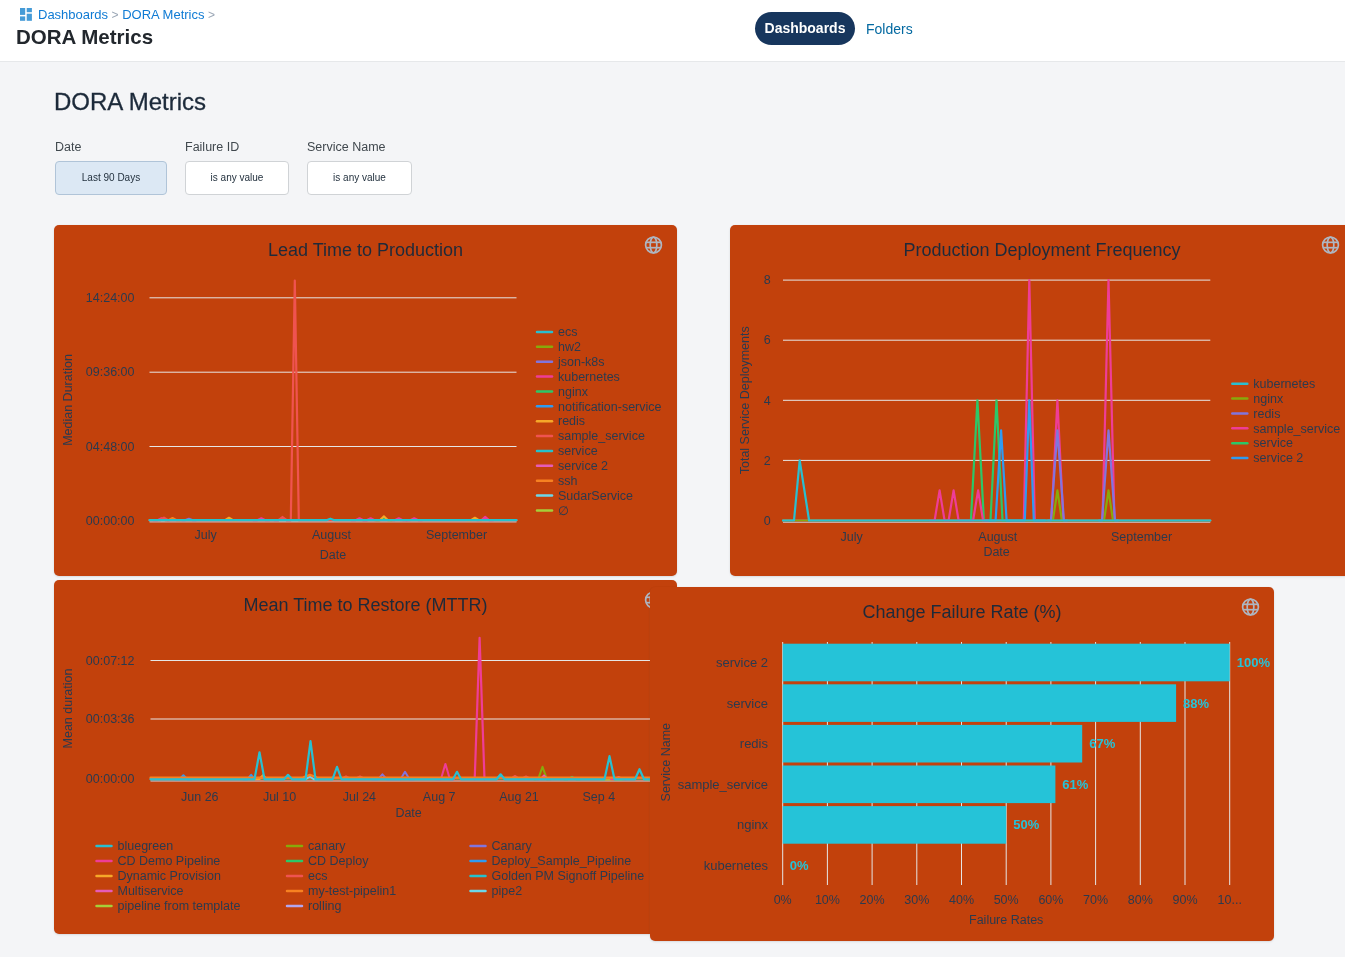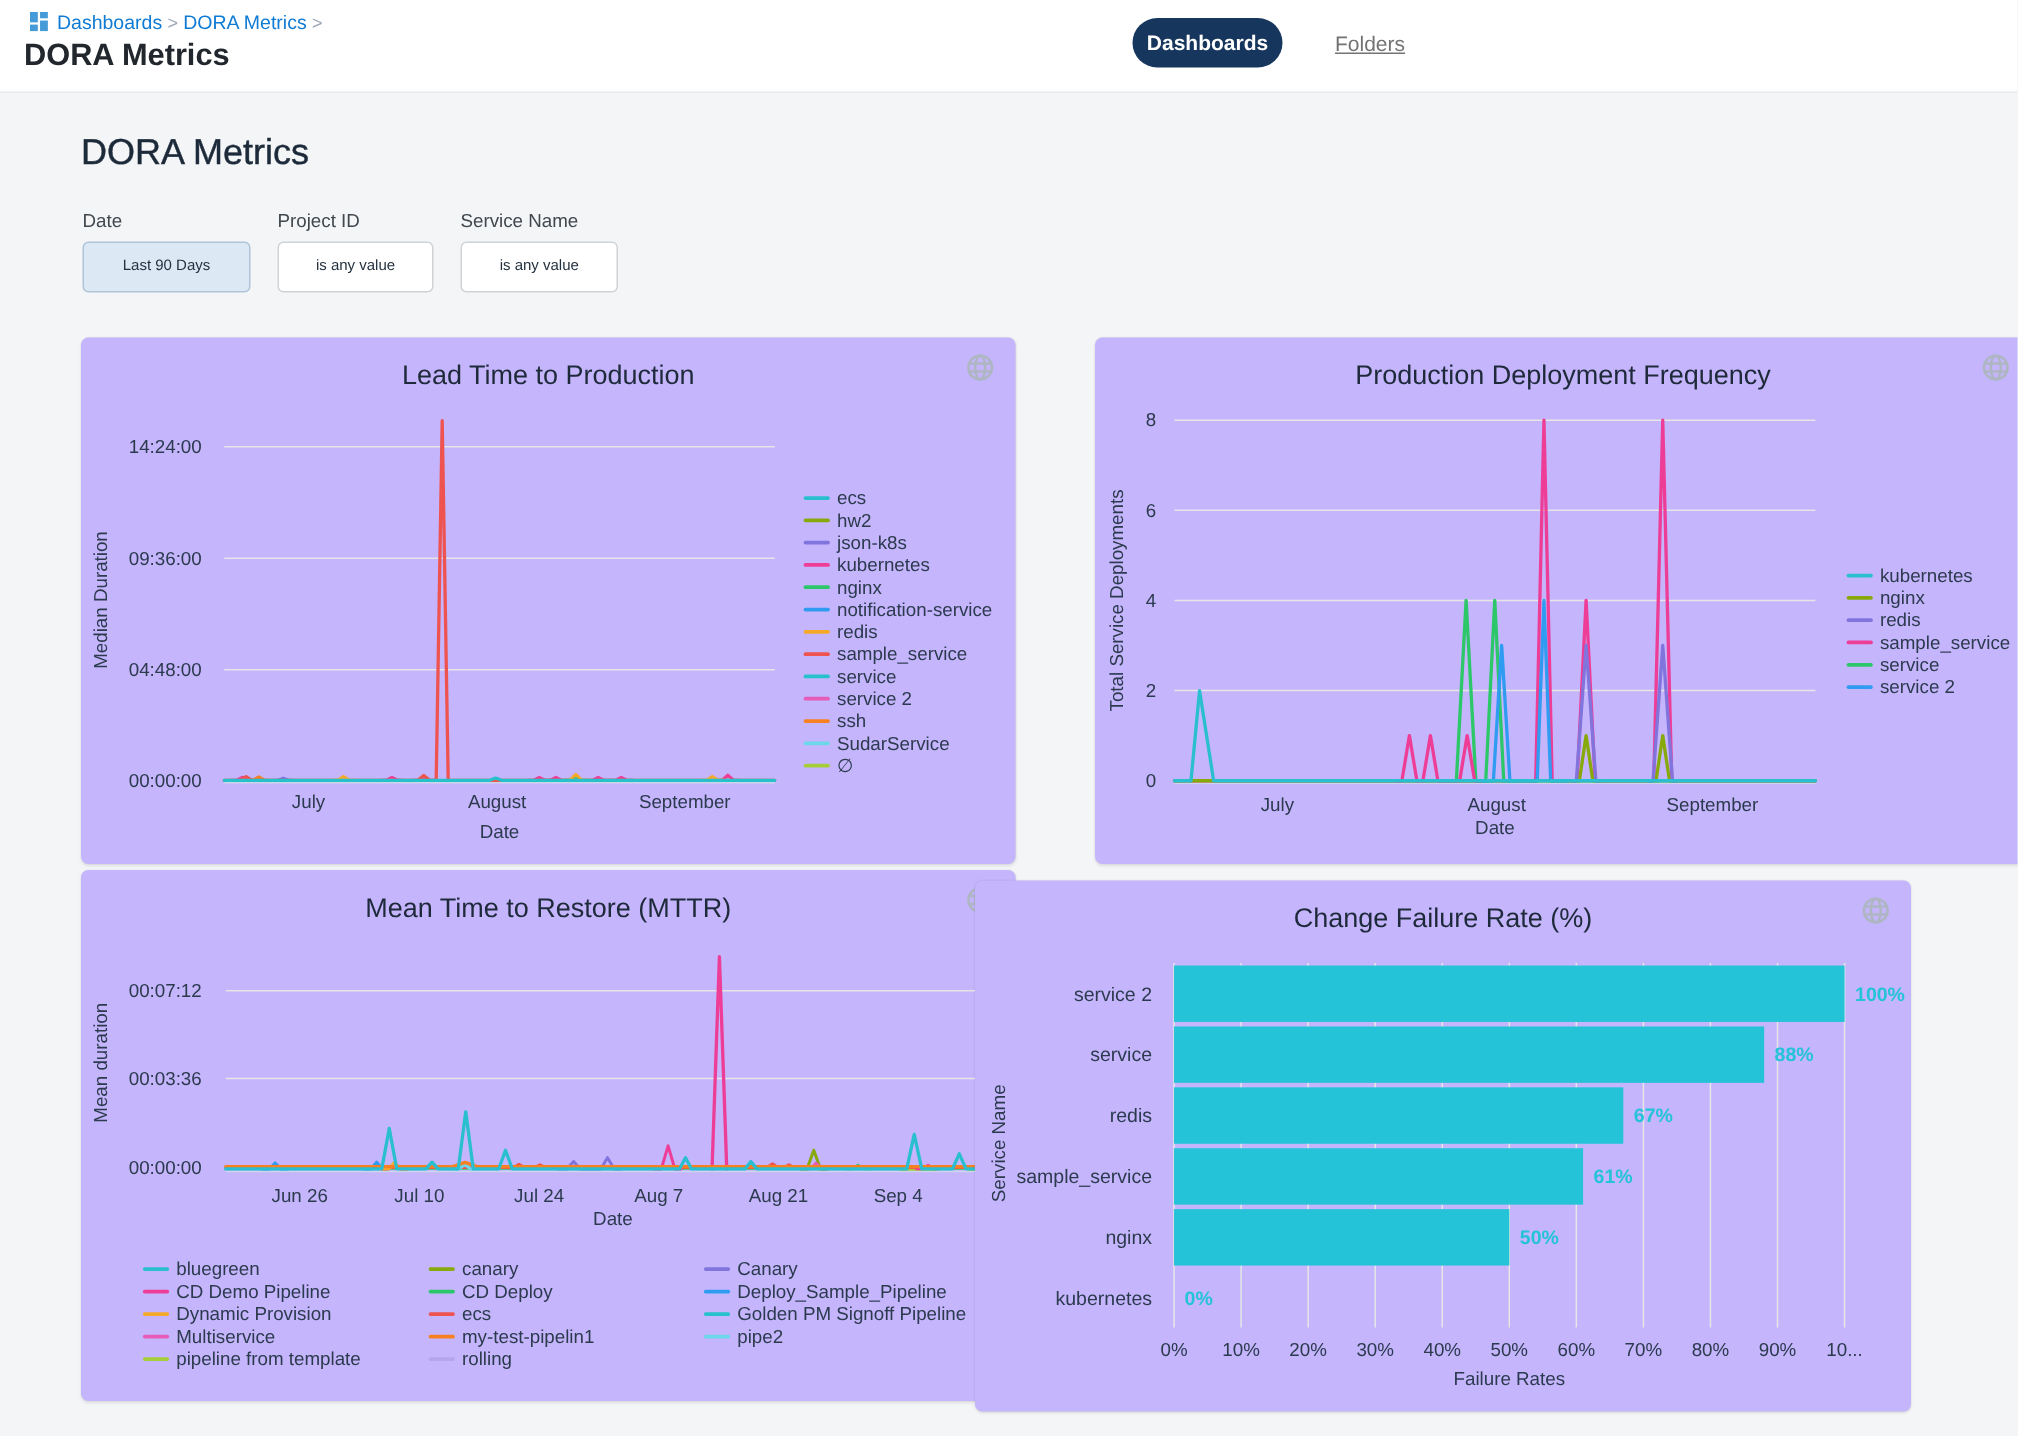--- a/index.html
+++ b/index.html
@@ -3,45 +3,45 @@
 * { margin:0; padding:0; box-sizing:border-box; }
 html,body { width:1345px; height:957px; font-family:"Liberation Sans",sans-serif; background:#f4f5f7; overflow:hidden; }
 #page { position:relative; width:1345px; height:957px; }
 header { position:absolute; left:0; top:0; width:1345px; height:62px; background:#fff; border-bottom:1px solid #e6e8ea;padding-left:22px; }
 .crumb { position:absolute; left:38px; top:7px; font-size:13px; color:#0f7bd4; }
 .crumb a { color:#0f7bd4; text-decoration:none; }
 .crumb .sep { color:#9aa6b5; padding:0 3.5px; font-size:12px; }
 .htitle { position:absolute; left:16px; top:25px; font-size:20.5px; font-weight:bold; color:#22272d; }
 .gridicon { position:absolute; left:20px; top:8px; }
 .pill { position:absolute; left:755px; top:12px; width:100px; height:33px; border-radius:17px; background:#17365d; color:#fff; font-size:14px; font-weight:bold; text-align:center; line-height:33px; }
-.folders { position:absolute; left:890px; top:21px; font-size:14px; color:#737373;text-decoration:underline; }
+.folders { position:absolute; left:866px; top:21px; font-size:14px; color:#0369a1; }
 h1 { position:absolute; left:54px; top:88px; font-size:24px; font-weight:500; color:#1c2a3a; -webkit-text-stroke:0.3px #1c2a3a; }
 .flabel { position:absolute; font-size:12.5px; color:#40484e; }
 .fbtn { position:absolute; top:161px; height:34px; border-radius:4px; font-size:10px; color:#24323f; text-align:center; line-height:32px; }
 .fbtn.active { background:#dce8f4; border:1px solid #b0c4d8; }
 .fbtn.plain { background:#fff; border:1px solid #d0d3d6; }
-.card { position:absolute; background:#c4b5fd; border-radius:5px; box-shadow:0 0 1px rgba(40,41,61,.08),0 1px 2px rgba(96,97,112,.16); }
+.card { position:absolute; background:#c2410c; border-radius:5px; box-shadow:0 0 1px rgba(40,41,61,.08),0 1px 2px rgba(96,97,112,.16); }
 .card svg { display:block; }
 </style></head><body>
 <div id="page">
 <header>
   <svg class="gridicon" width="12" height="13" viewBox="0 0 12 13">
     <rect x="0" y="0" width="5.2" height="6.9" fill="#459bd7"></rect>
     <rect x="6.7" y="0" width="5.2" height="4.2" fill="#459bd7"></rect>
     <rect x="0" y="8.4" width="5.2" height="4.4" fill="#459bd7"></rect>
     <rect x="6.7" y="5.7" width="5.2" height="7.1" fill="#459bd7"></rect>
   </svg>
   <div class="crumb"><a>Dashboards</a><span class="sep">&gt;</span><a>DORA Metrics</a><span class="sep">&gt;</span></div>
   <div class="htitle">DORA Metrics</div>
   <div class="pill">Dashboards</div>
   <div class="folders">Folders</div>
 </header>
 <h1>DORA Metrics</h1>
 <div class="flabel" style="left:55px;top:140px">Date</div>
-<div class="flabel" style="left:185px;top:140px">Project ID</div>
+<div class="flabel" style="left:185px;top:140px">Failure ID</div>
 <div class="flabel" style="left:307px;top:140px">Service Name</div>
 <div class="fbtn active" style="left:55px;width:112px">Last 90 Days</div>
 <div class="fbtn plain" style="left:185px;width:104px">is any value</div>
 <div class="fbtn plain" style="left:307px;width:105px">is any value</div>
 <div class="card" style="left:53.5px;top:224.8px;width:623px;height:351px">
       <svg width="623" height="351" viewBox="0 0 623 351" font-family="Liberation Sans, sans-serif">
         <text x="311.5" y="31" font-size="18" fill="#1e2a3a" text-anchor="middle" font-weight="normal">Lead Time to Production</text>
         <g stroke="#aeb6c2" stroke-width="1.7" fill="none">
           <circle cx="599.5" cy="20" r="7.9"></circle>
           <ellipse cx="599.5" cy="20" rx="3.318" ry="7.9"></ellipse>

